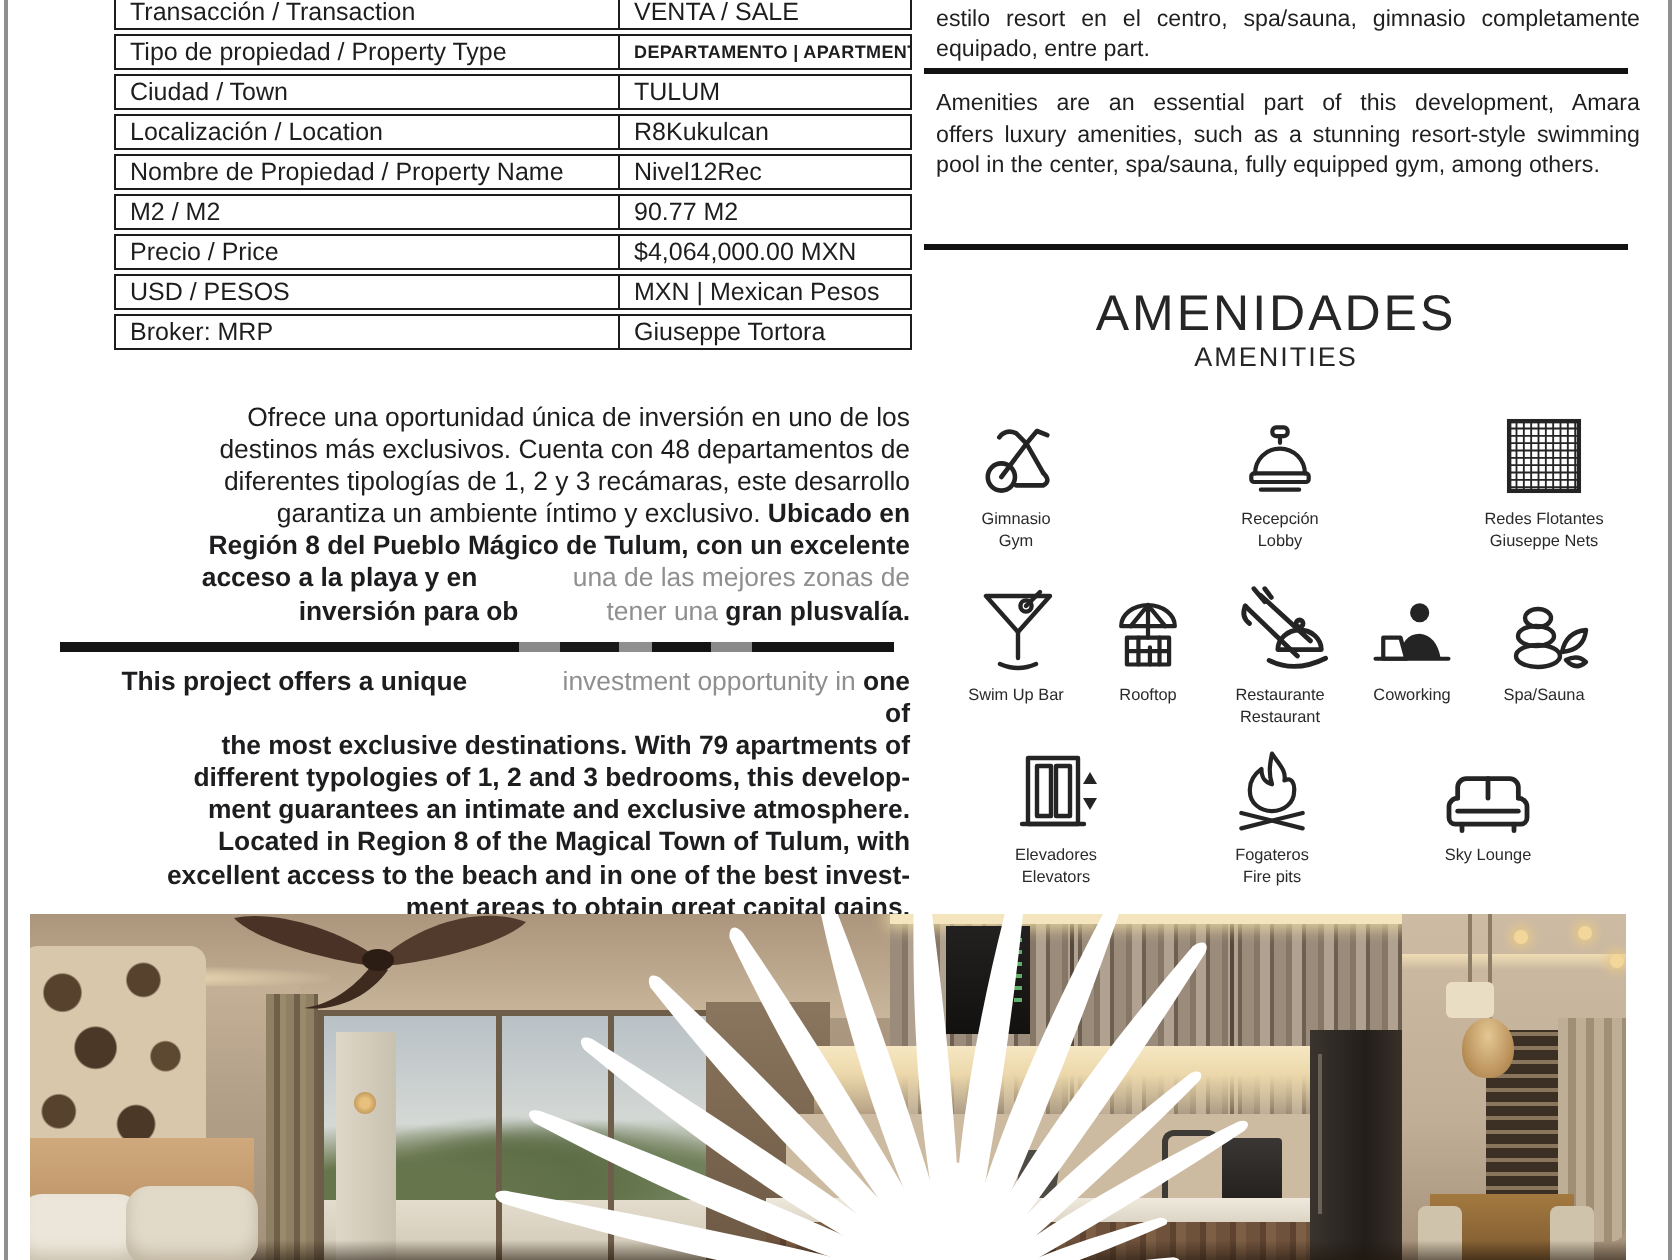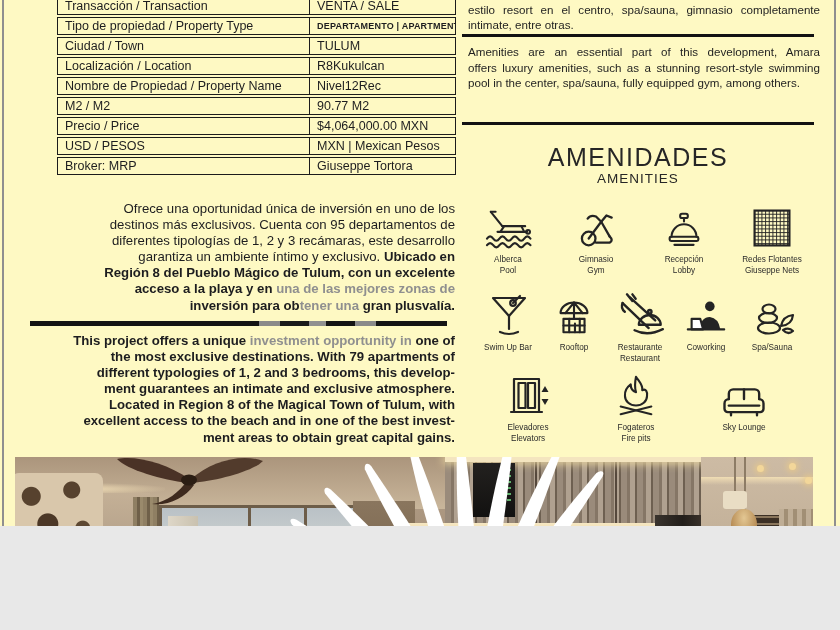--- a/index.html
+++ b/index.html
@@ -1,31 +1,31 @@
 <!DOCTYPE html>
 <html><head>
 <meta charset="utf-8">
 <style>
   html,body{margin:0;padding:0;background:#e8e8e8;}
-  .page{position:relative;width:840px;height:526px;background:#fef9c3;overflow:hidden;
+  .page{position:relative;width:840px;height:630px;background:#ffffff;overflow:hidden;
         font-family:"Liberation Sans",sans-serif;color:#1d1d1f;}
   .edge{position:absolute;top:0;height:630px;width:2px;background:#8f8f8f;}
   
   .ptable{position:absolute;left:57px;top:-5px;width:399px;}
   .trow{display:flex;align-items:center;border:1.5px solid #1c1c1c;margin-top:2px;height:16px;}
   .tcell{white-space:nowrap;overflow:hidden;}
   .tlabel{flex:0 0 244px;border-right:1.5px solid #1c1c1c;padding:0 0 1px 7px;font-size:12.5px;height:100%;display:flex;align-items:center;}
   .tvalue{padding:0 0 1px 7px;font-size:12.5px;flex:1;}
   .tvalue[data-style="small"]{font-size:9px;font-weight:700;letter-spacing:.2px;}
   
   .para{position:absolute;text-align:right;}
   .para .pline{font-size:13.2px;line-height:16.1px;}
   span[data-style="r"]{font-weight:400;}
   span[data-style="b"]{font-weight:700;}
-  span[data-style="bf"]{font-weight:700;color:#8f8f8f;}
+  span[data-style="bf"]{font-weight:400;color:#8f8f8f;margin-left:44px;}
   .divider-left{position:absolute;left:30px;top:321px;width:417px;height:4.5px;
     background:linear-gradient(90deg,#141414 0 55%,#8a8a8a 55% 60%,#1a1a1a 60% 67%,#909090 67% 71%,#141414 71% 78%,#8a8a8a 78% 83%,#141414 83% 100%);}
   
   .intro{position:absolute;width:352px;}
   .intro .iline{font-size:11.6px;line-height:15.5px;color:#1f1f1f;}
   .iline[data-style="j"]{text-align:justify;text-align-last:justify;}
   .iline[data-style="l"]{text-align:left;}
   .divider-r{position:absolute;left:462px;width:352px;height:3px;background:#121212;}
   
   .amen-title{position:absolute;left:462px;top:143px;width:352px;text-align:center;
@@ -317,21 +317,21 @@
     </div>
 
   <div class="para" style="left:50px;top:201px;width:405px" data-name="description-spanish">
 
       <div class="pline" data-name="paragraph-line">
         
       <span data-name="text-segment" data-style="r">Ofrece una oportunidad única de inversión en uno de los</span></div>
 
       <div class="pline" data-name="paragraph-line">
         
-      <span data-name="text-segment" data-style="r">destinos más exclusivos. Cuenta con 95 departamentos de</span></div>
+      <span data-name="text-segment" data-style="r">destinos más exclusivos. Cuenta con 48 departamentos de</span></div>
 
       <div class="pline" data-name="paragraph-line">
         
       <span data-name="text-segment" data-style="r">diferentes tipologías de 1, 2 y 3 recámaras, este desarrollo</span></div>
 
       <div class="pline" data-name="paragraph-line">
         
       <span data-name="text-segment" data-style="r">garantiza un ambiente íntimo y exclusivo. </span><span data-name="text-segment" data-style="b">Ubicado en</span></div>
 
       <div class="pline" data-name="paragraph-line">
@@ -377,50 +377,39 @@
 
       <div class="pline" data-name="paragraph-line">
         
       <span data-name="text-segment" data-style="b">ment areas to obtain great capital gains.</span></div>
     </div>
 
   <div class="intro" style="left:468px;top:-14px" data-name="amenities-intro-spanish">
 
   <div class="iline" data-name="intro-line" data-style="j">ofrece comodidades de lujo, como una impresionante piscina</div>
       <div class="iline" data-name="intro-line" data-style="j">estilo resort en el centro, spa/sauna, gimnasio completamente</div>
-      <div class="iline" data-name="intro-line" data-style="l">intimate, entre otras.</div>
+      <div class="iline" data-name="intro-line" data-style="l">equipado, entre part.</div>
     </div>
 
   <div class="divider-r" style="top:34px" data-name="right-divider-1"></div>
 
   <div class="intro" style="left:468px;top:44px" data-name="amenities-intro-english">
 
   <div class="iline" data-name="intro-line" data-style="j">Amenities are an essential part of this development, Amara</div>
       <div class="iline" data-name="intro-line" data-style="j">offers  luxury amenities, such as a stunning resort-style swimming</div>
       <div class="iline" data-name="intro-line" data-style="l">pool in the center, spa/sauna, fully equipped gym, among others.</div>
     </div>
 
   <div class="divider-r" style="top:122px" data-name="right-divider-2"></div>
 
   <div class="amen-title" data-name="amenities-title">AMENIDADES</div>
   <div class="amen-sub" data-name="amenities-subtitle">AMENITIES</div>
 
   <div class="amen-row" style="left:476px;top:198px;width:328px" data-name="amenities-row-1">
 
-      <div class="amen-item" style="width:64px" data-name="amenity-item">
-        <div class="icobox">
-          <svg class="ico" data-name="pool-icon">
-            <use href="#pool-icon"></use>
-          </svg>
-        </div>
-        <div class="amen-lbl" data-name="amenity-label">
-          <span>Alberca</span>
-          <span>Pool</span>
-        </div>
-      </div>
 
       <div class="amen-item" style="width:64px" data-name="amenity-item">
         <div class="icobox">
           <svg class="ico" data-name="gym-icon">
             <use href="#gym-icon"></use>
           </svg>
         </div>
         <div class="amen-lbl" data-name="amenity-label">
           <span>Gimnasio</span>
           <span>Gym</span>

